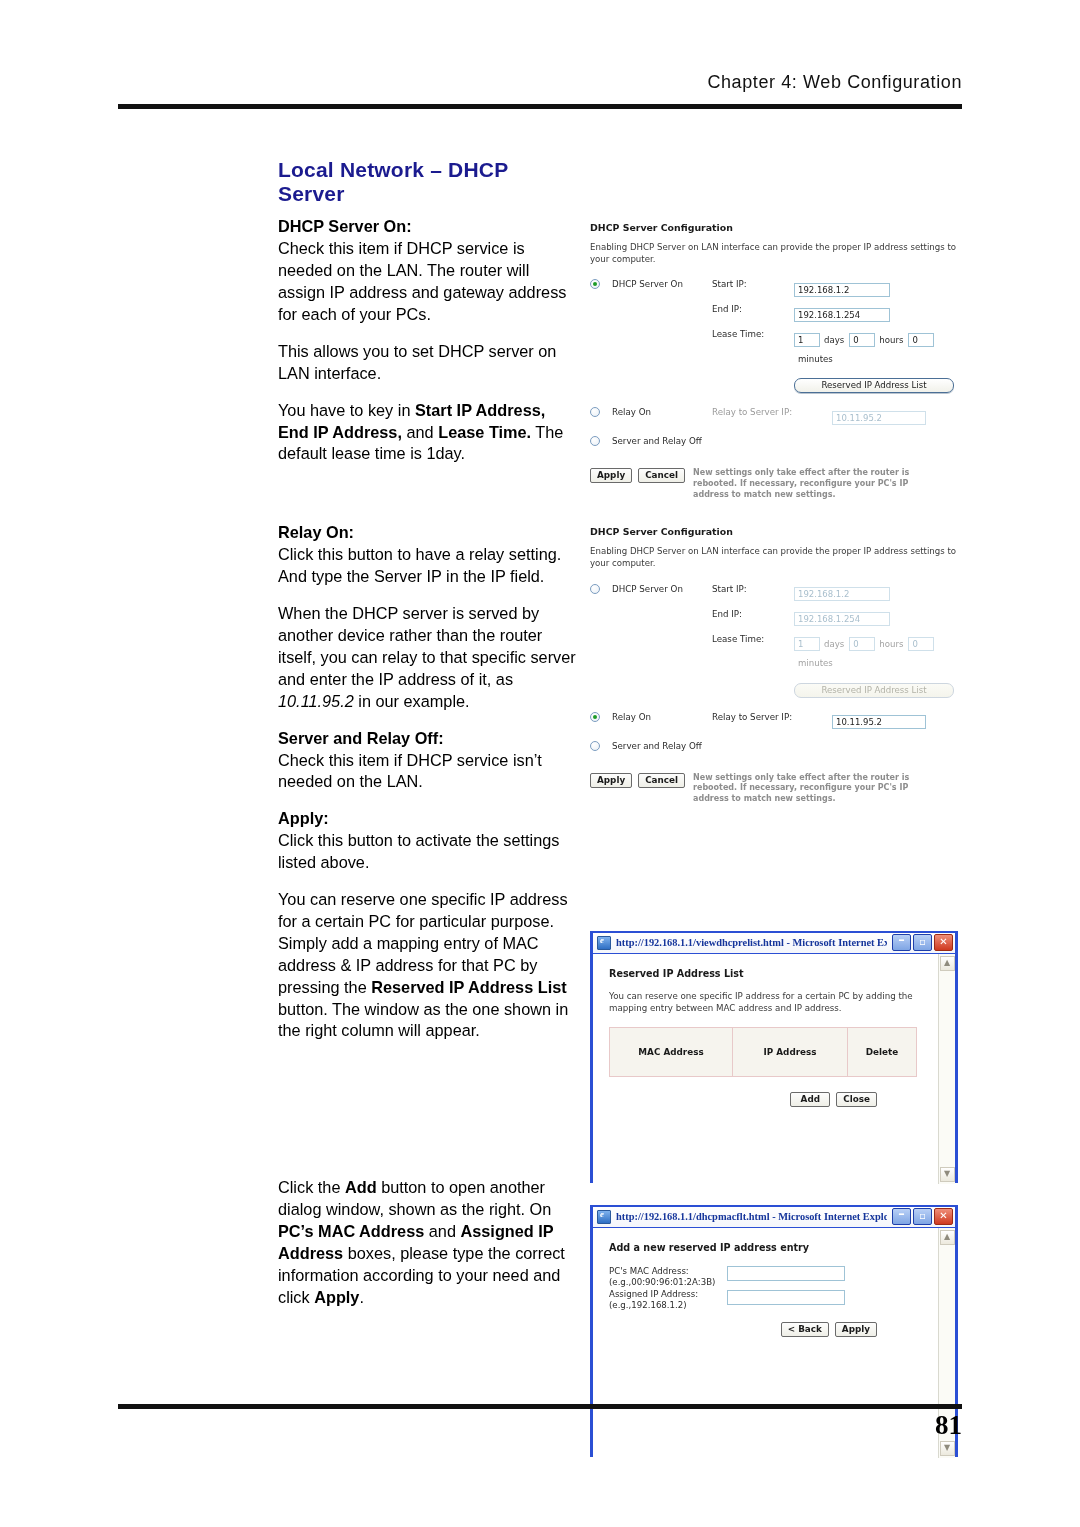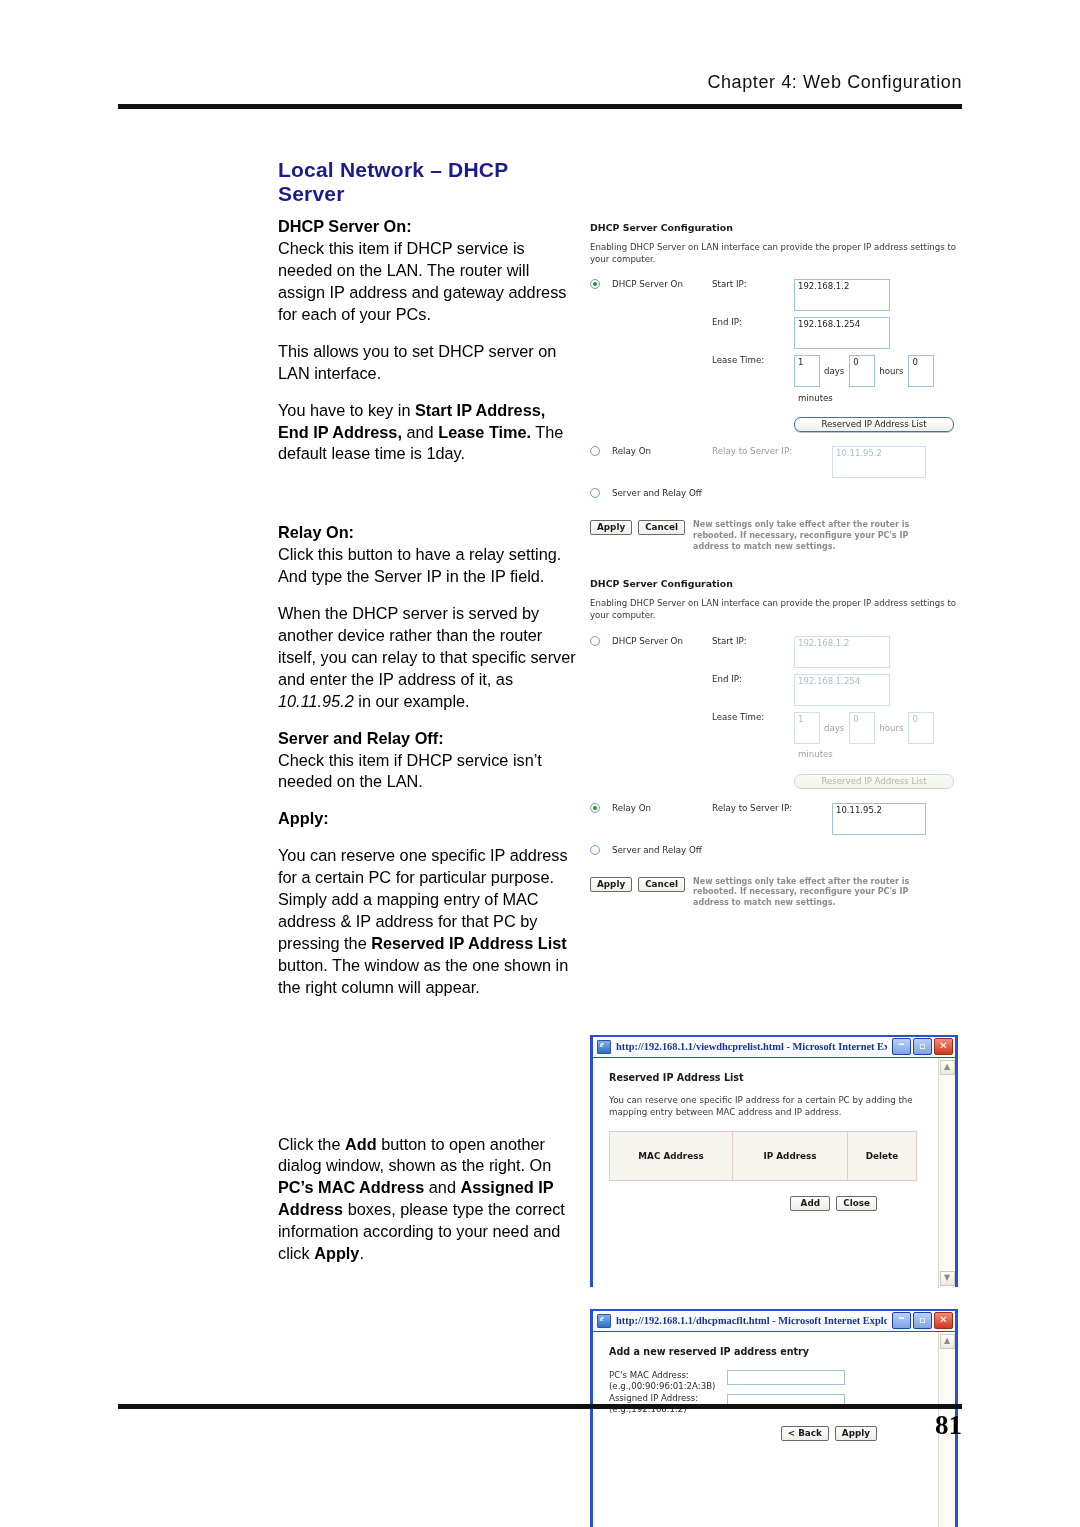--- a/index.html
+++ b/index.html
@@ -164,21 +164,21 @@
     color: #2b2b2b;
     line-height: 1.25;
   }
   .rp-label-cell.muted { color: #9a9a9a; }
   .rp-label-cell.wide { width: 120px; flex: 0 0 120px; }
   .rp-field-cell { flex: 1 1 auto; }
 
   .txt {
     display: inline-block;
     box-sizing: border-box;
-    height: 32px;
+    height: 14px;
     border: 1px solid #9fc3d6;
     background: #ffffff;
     font-family: "DejaVu Sans", sans-serif;
     font-size: 8.5px;
     color: #222;
     line-height: 12px;
     padding: 0 3px;
     vertical-align: middle;
   }
   .txt.ip { width: 96px; }
@@ -438,20 +438,21 @@
       <span>When the DHCP server is served by another device rather than the router itself, you can relay to that specific server and enter the IP address of it, as </span><i>10.11.95.2</i><span> in our example.</span>
     </p>
 
     <p class="para">
       <span class="lead-in">Server and Relay Off:</span>
       <span>Check this item if DHCP service isn’t needed on the LAN.</span>
     </p>
 
     <p class="para">
       <span class="lead-in">Apply:</span>
+      <span>Click this button to activate the settings listed above.</span>
     </p>
 
     <p class="para">
       <span>You can reserve one specific IP address for a certain PC for particular purpose. Simply add a mapping entry of MAC address &amp; IP address for that PC by pressing the </span><b>Reserved IP Address List</b><span> button. The window as the one shown in the right column will appear.</span>
     </p>
 
     <div class="spacer-xxl"></div>
 
     <p class="para">
       <span>Click the </span><b>Add</b><span> button to open another dialog window, shown as the right. On </span><b>PC’s MAC Address</b><span> and </span><b>Assigned IP Address</b><span> boxes, please type the correct information according to your need and click </span><b>Apply</b><span>.</span>

